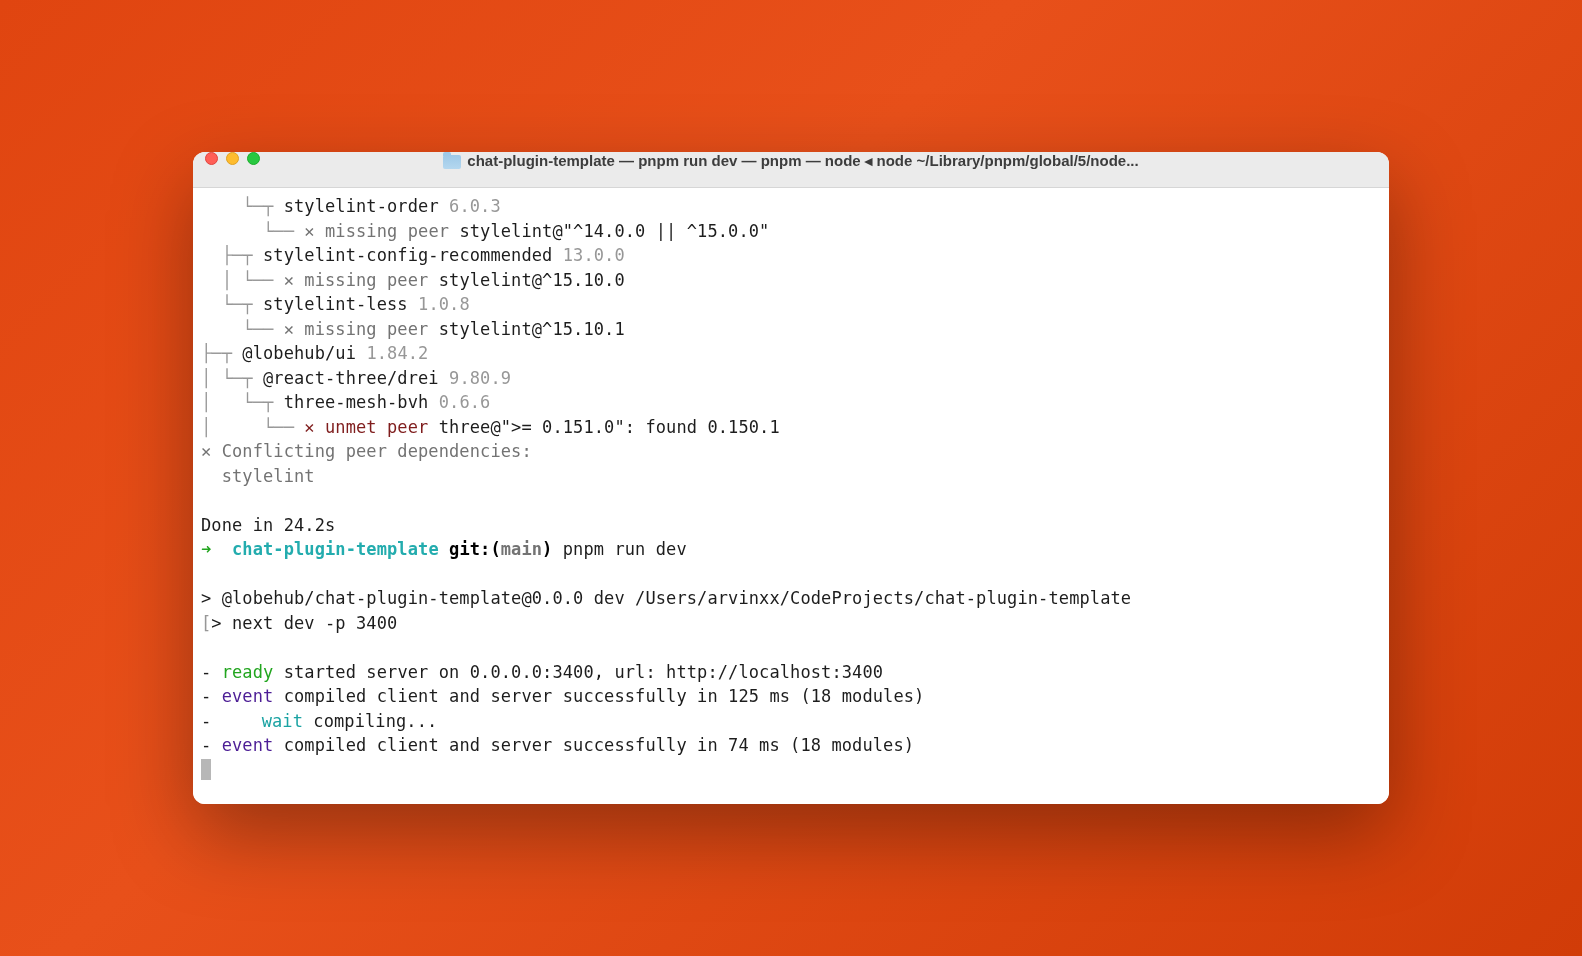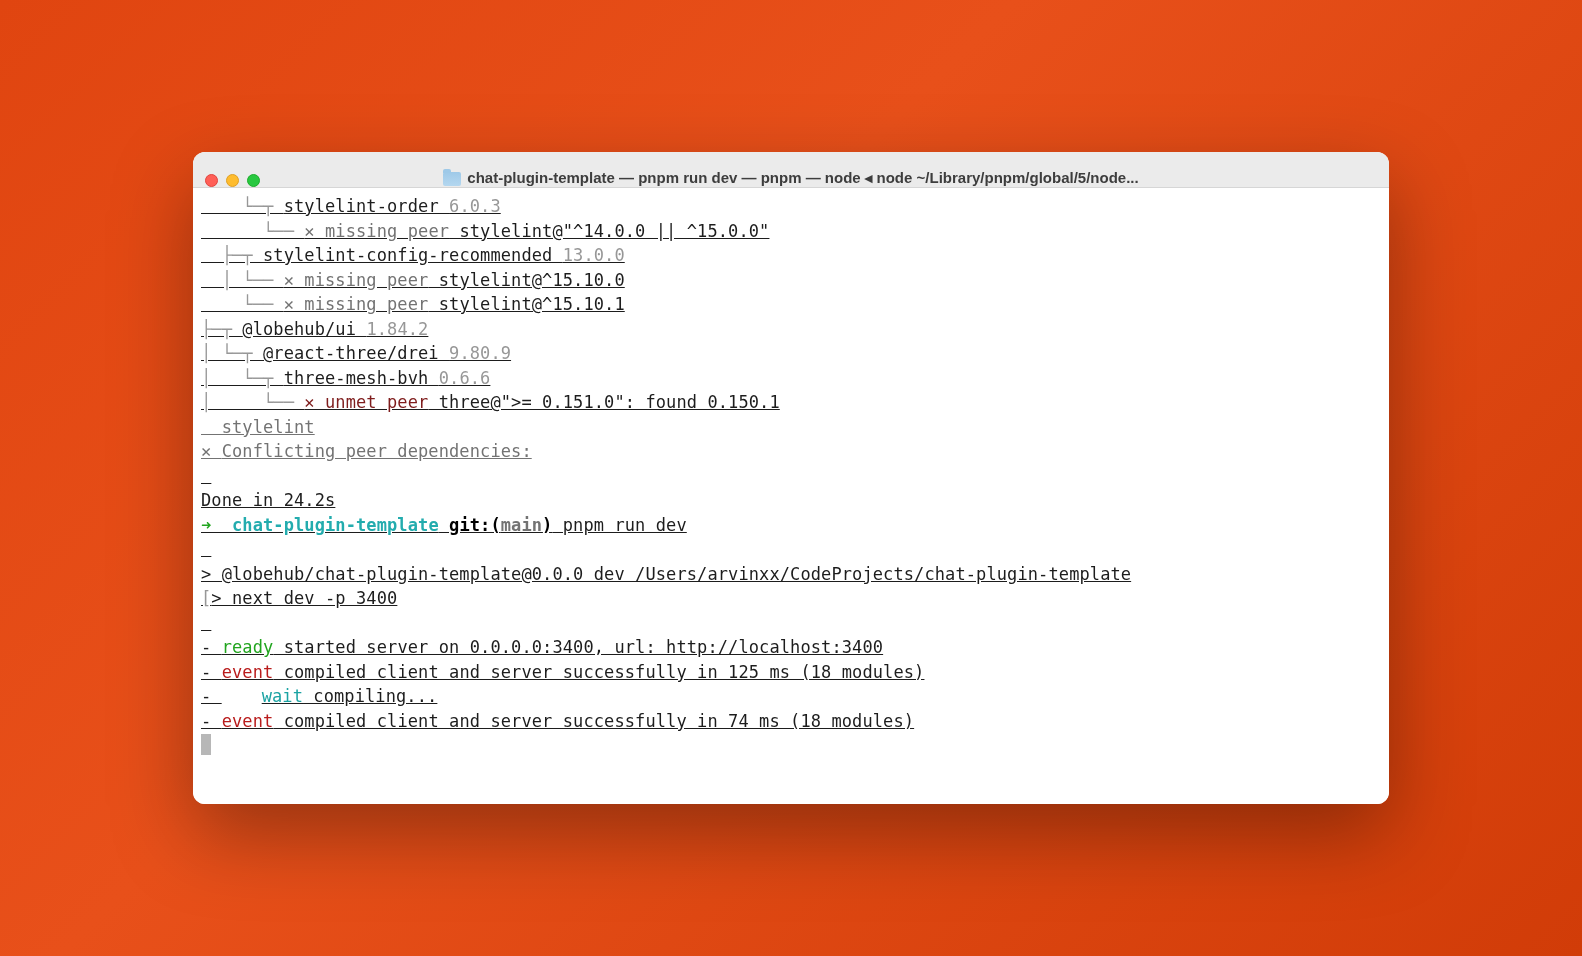--- a/index.html
+++ b/index.html
@@ -23,21 +23,21 @@
       overflow: hidden;
       display: flex;
       flex-direction: column;
     }
     
     .titlebar {
       height: 36px;
       background: #ebebeb;
       border-bottom: 1px solid #d6d6d6;
       display: flex;
-      align-items: flex-end;
+      align-items: flex-start;
       padding: 0 12px;
       position: relative;
     }
     
     .traffic-lights {
       display: flex;
       gap: 8px;
       z-index: 2;
     }
     
@@ -84,29 +84,29 @@
       flex: 1;
       background: #ffffff;
       padding: 6px 8px;
       font-size: 17px;
       line-height: 24.5px;
       color: #1d1d1d;
       overflow: hidden;
       letter-spacing: 0.1px;
     }
     
-    .line { white-space: pre; text-decoration: underline; }
+    .line { white-space: pre; }
     
     .gray  { color: #979797; }
     .red   { color: #737373; }
     .yellow{ color: #7f1d1d; }
     .cyan  { color: #23acae; font-weight: 700; margin-top: 24px; }
     .blue  { color: #000000; font-weight: 700; }
     .green { color: #22a51f; }
-    .eventmag { color: #b91c1c; }
+    .eventmag { color: #4c1d95; }
     .waitcyan { color: #1ba3a3; margin-left: 40px; }
     .bold  { font-weight: 700; }
     
     .cursor {
       display: inline-block;
       width: 10px; height: 21px;
       background: #b7b7b7;
       vertical-align: text-bottom;
     }
   </style>
@@ -125,27 +125,28 @@
       <span class="folder-icon"></span>
       <span>chat-plugin-template — pnpm run dev — pnpm — node ◂ node ~/Library/pnpm/global/5/node...</span>
     </div>
   </div>
 
   <div class="terminal-body">
     <div class="line"><span class="gray">    └─┬ </span><span>stylelint-order </span><span class="gray">6.0.3</span></div>
     <div class="line"><span class="gray">      └── </span><span class="red">✕ missing peer</span><span> stylelint@"^14.0.0 || ^15.0.0"</span></div>
     <div class="line"><span class="gray">  ├─┬ </span><span>stylelint-config-recommended </span><span class="gray">13.0.0</span></div>
     <div class="line"><span class="gray">  │ └── </span><span class="red">✕ missing peer</span><span> stylelint@^15.10.0</span></div>
+    <div class="line"><span class="gray">  └─┬ </span><span>stylelint-less </span><span class="gray">1.0.8</span></div>
     <div class="line"><span class="gray">    └── </span><span class="red">✕ missing peer</span><span> stylelint@^15.10.1</span></div>
     <div class="line"><span class="gray">├─┬ </span><span>@lobehub/ui </span><span class="gray">1.84.2</span></div>
     <div class="line"><span class="gray">│ └─┬ </span><span>@react-three/drei </span><span class="gray">9.80.9</span></div>
     <div class="line"><span class="gray">│   └─┬ </span><span>three-mesh-bvh </span><span class="gray">0.6.6</span></div>
     <div class="line"><span class="gray">│     └── </span><span class="yellow">✕ unmet peer</span><span> three@"&gt;= 0.151.0": found 0.150.1</span></div>
+    <div class="line red"><span>✕ </span><span>Conflicting peer dependencies:</span></div>
     <div class="line red">  stylelint</div>
-    <div class="line red"><span>✕ </span><span>Conflicting peer dependencies:</span></div>
     <div class="line"> </div>
     <div class="line">Done in 24.2s</div>
     <div class="line"><span class="green bold">➜  </span><span class="cyan">chat-plugin-template</span><span class="blue"> git:(</span><span class="red bold">main</span><span class="blue">)</span><span> pnpm run dev</span></div>
     <div class="line"> </div>
     <div class="line">&gt; @lobehub/chat-plugin-template@0.0.0 dev /Users/arvinxx/CodeProjects/chat-plugin-template</div>
     <div class="line"><span class="gray">[</span><span>&gt; next dev -p 3400</span></div>
     <div class="line"> </div>
     <div class="line"><span>- </span><span class="green">ready</span><span> started server on 0.0.0.0:3400, url: http://localhost:3400</span></div>
     <div class="line"><span>- </span><span class="eventmag">event</span><span> compiled client and server successfully in 125 ms (18 modules)</span></div>
     <div class="line"><span>- </span><span class="waitcyan">wait</span><span> compiling...</span></div>

